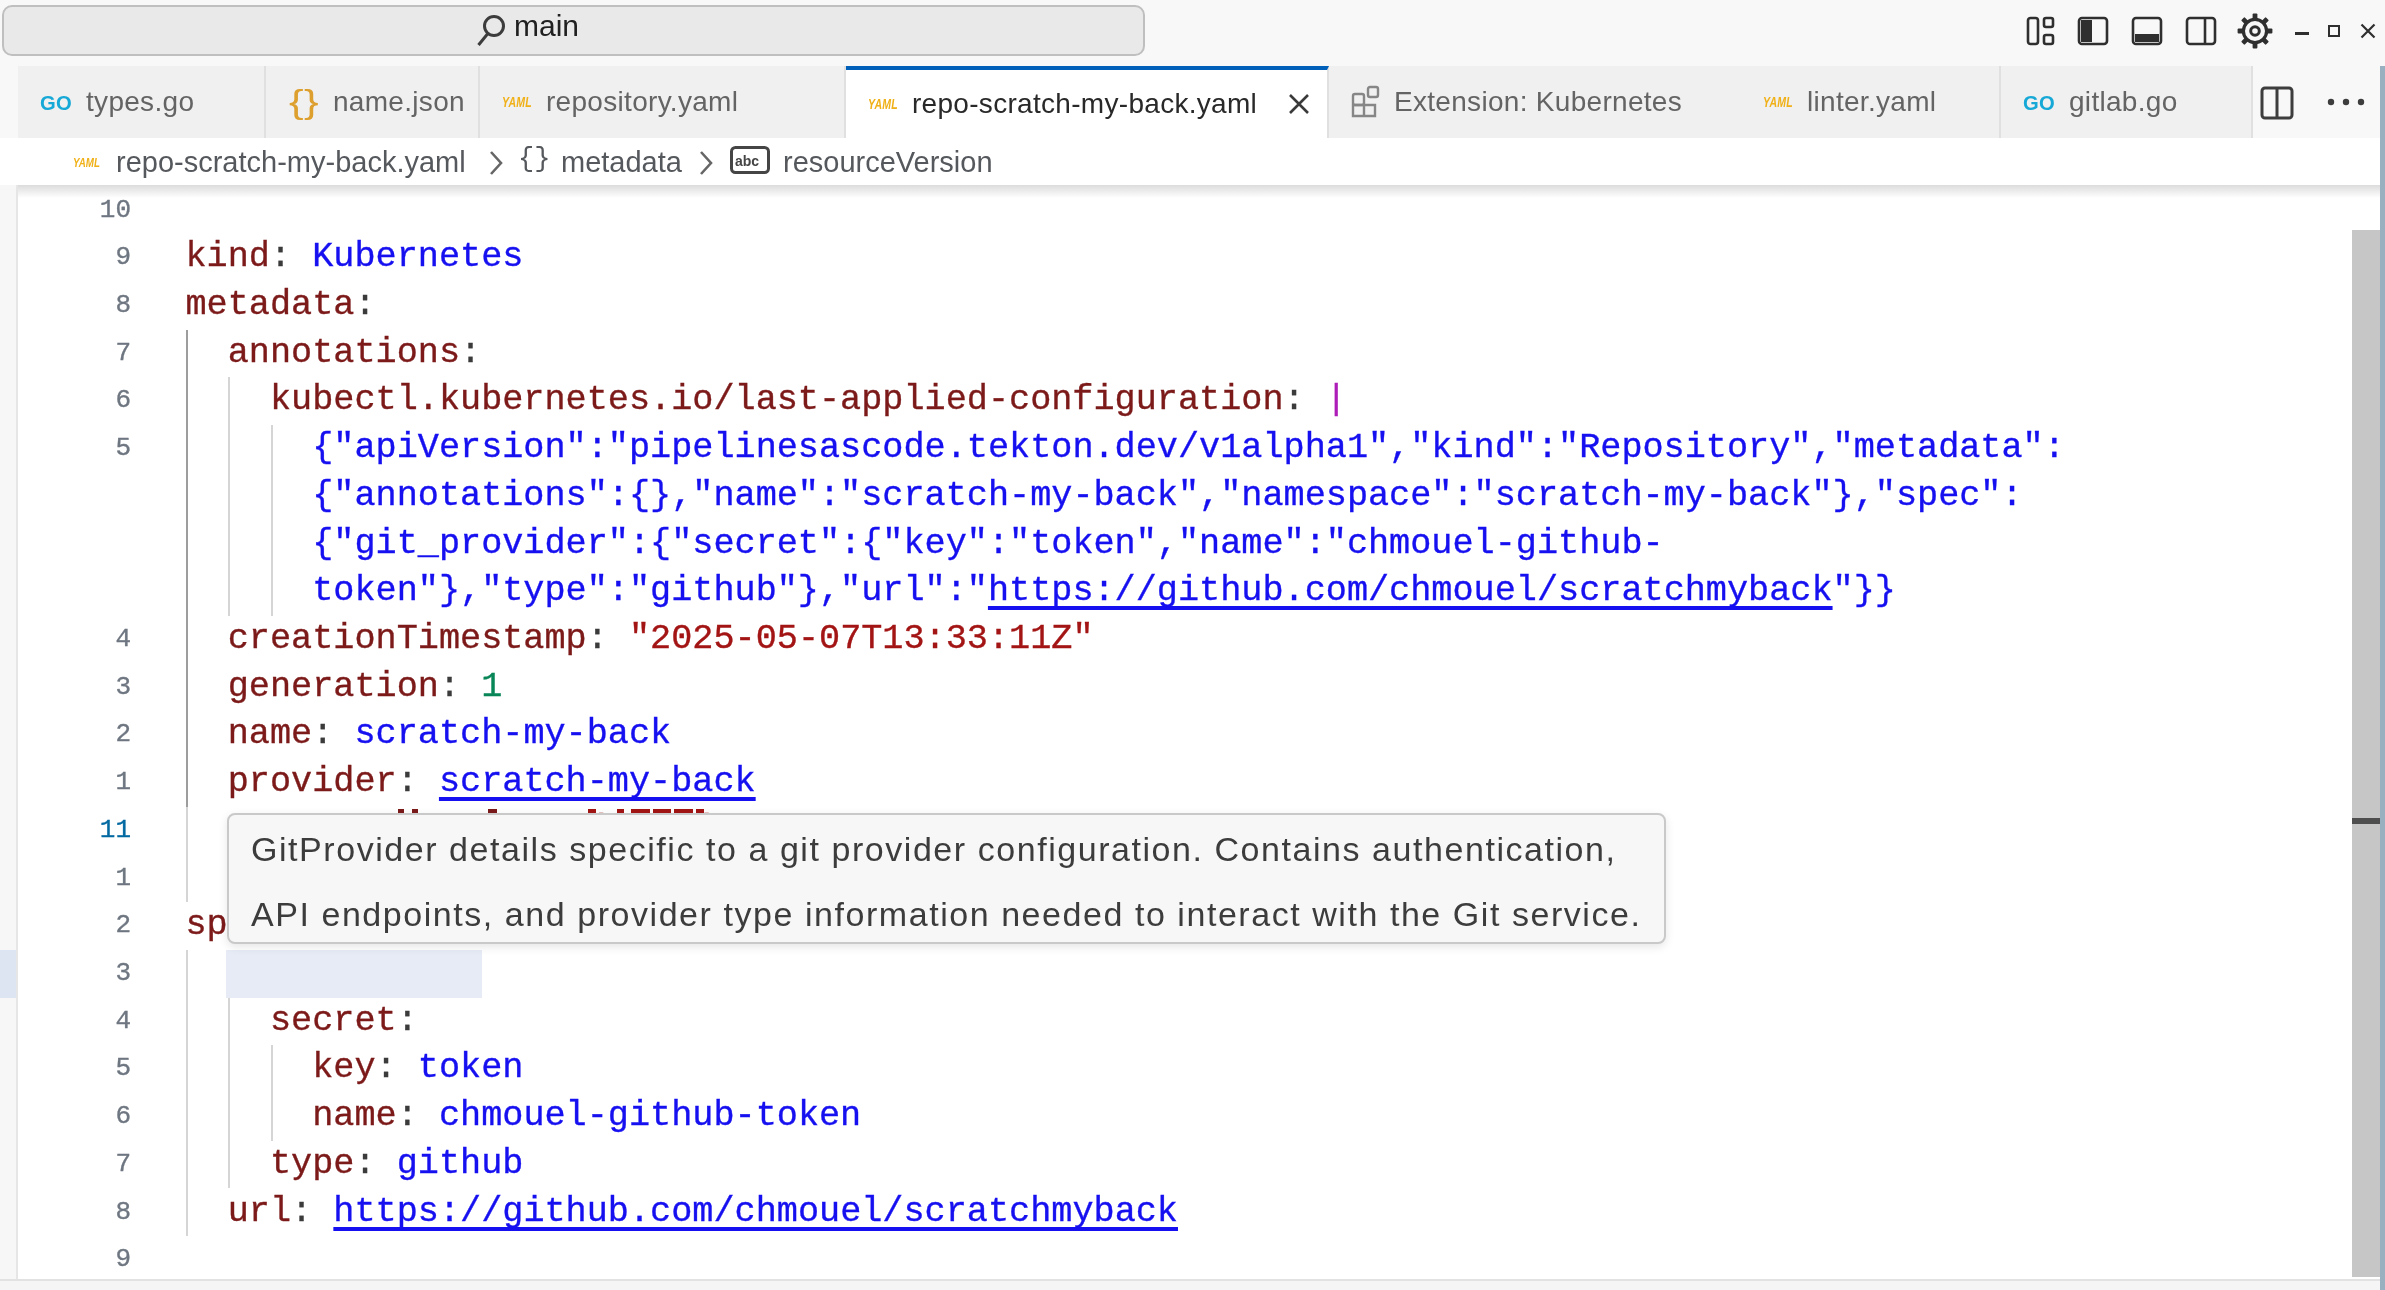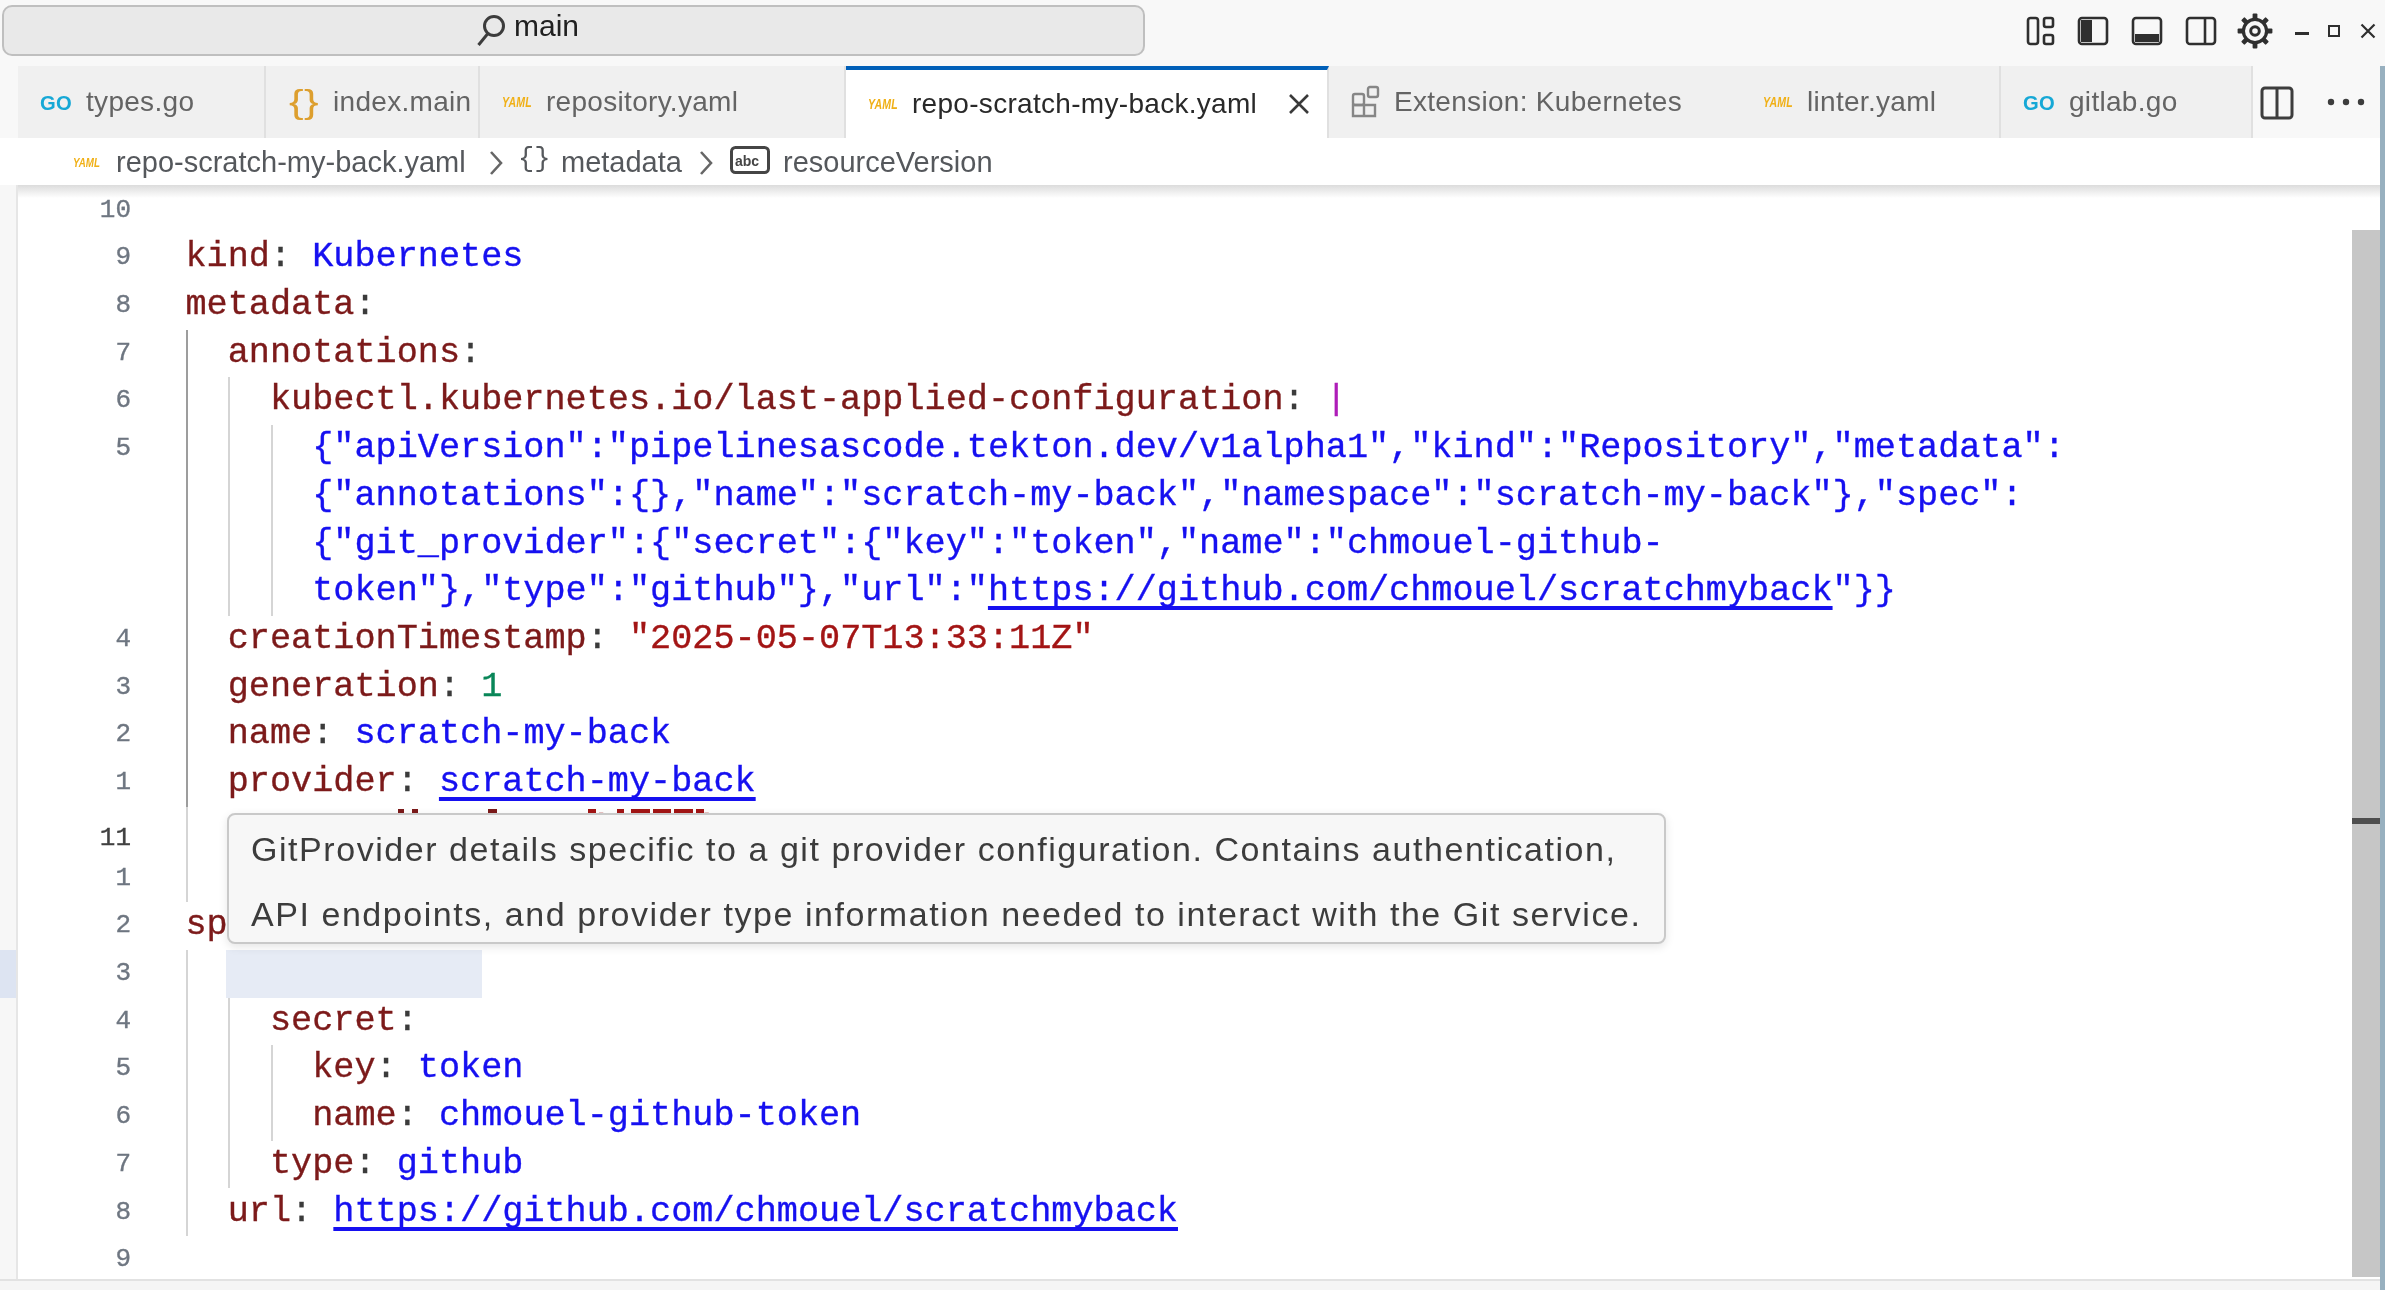--- a/index.html
+++ b/index.html
@@ -25,21 +25,21 @@
 #breadcrumb { position:absolute; left:18px; top:138px; width:2367px; height:47px; background:#ffffff;
   font-size:29px; color:#55585c; }
 
 
 #editor { position:absolute; left:0; top:185px; width:2385px; height:1095px; background:#ffffff; }
 #leftcol { position:absolute; left:0; top:185px; width:18px; height:1094px; background:#f7f7f7; border-right:2px solid #e6e6e6; }
 #topshadow { position:absolute; left:18px; top:185px; width:2367px; height:13px;
   background:linear-gradient(to bottom, rgba(60,60,60,0.18), rgba(60,60,60,0)); }
 .ln { position:absolute; width:113px; left:18px; text-align:right; color:#6e7681; -webkit-text-stroke:0.35px currentColor;
   font-family:"Liberation Mono", monospace; font-size:26px; line-height:47.72px; height:48px; white-space:pre; }
-.ln.cur { color:#404040;margin-top:8px; }
+.ln.cur { color:#0369a1; }
 .cl { position:absolute; left:185.5px; font-family:"Liberation Mono", monospace; font-size:35.2px; -webkit-text-stroke:0.35px currentColor;
   line-height:47.72px; height:48px; white-space:pre; color:#3b3b3b; }
 span.k { color:#7c1a1a; }
 span.v { color:#1610f0; }
 span.s { color:#a31515; }
 span.n { color:#098658; }
 span.pp { color:#af1db8; }
 span.lk { color:#1610f0; text-decoration:underline; text-underline-offset:5.5px; text-decoration-thickness:3.5px; text-decoration-skip-ink:none; }
 .guide { position:absolute; width:2px; }
 .g1 { background:#9d9d9d; }
@@ -115,21 +115,21 @@
       <div class="tab" style="left:18px;width:248px">
         <svg class="ticon" width="33" height="20" viewBox="0 0 33 20" style="overflow:hidden">
 <text x="0" y="17.5" font-family="Liberation Sans" font-weight="bold" font-size="21" fill="#16a8d6" textLength="32" lengthAdjust="spacingAndGlyphs">GO</text>
         </svg>
         <span>types.go</span>
       </div>
       <div class="tab" style="left:266px;width:214px">
         <svg class="ticon" width="32" height="36" viewBox="0 0 32 36" style="overflow:hidden">
 <text x="1" y="29" font-family="Liberation Sans" font-size="34" fill="#dd9f2e" textLength="30" lengthAdjust="spacingAndGlyphs">{}</text>
         </svg>
-        <span>index.main</span>
+        <span>name.json</span>
       </div>
       <div class="tab" style="left:480px;width:366px">
         <svg class="ticon" width="31" height="14" viewBox="0 0 31 14" style="overflow:hidden">
 <text x="0" y="12" font-family="Liberation Sans" font-weight="bold" font-style="italic" font-size="14" fill="#f0b017" textLength="30" lengthAdjust="spacingAndGlyphs">YAML</text>
         </svg>
         <span>repository.yaml</span>
       </div>
       <div class="tab active" style="left:846px;width:483px">
         <svg class="ticon" width="31" height="14" viewBox="0 0 31 14" style="overflow:hidden">
 <text x="0" y="12" font-family="Liberation Sans" font-weight="bold" font-style="italic" font-size="14" fill="#f0b017" textLength="30" lengthAdjust="spacingAndGlyphs">YAML</text>

